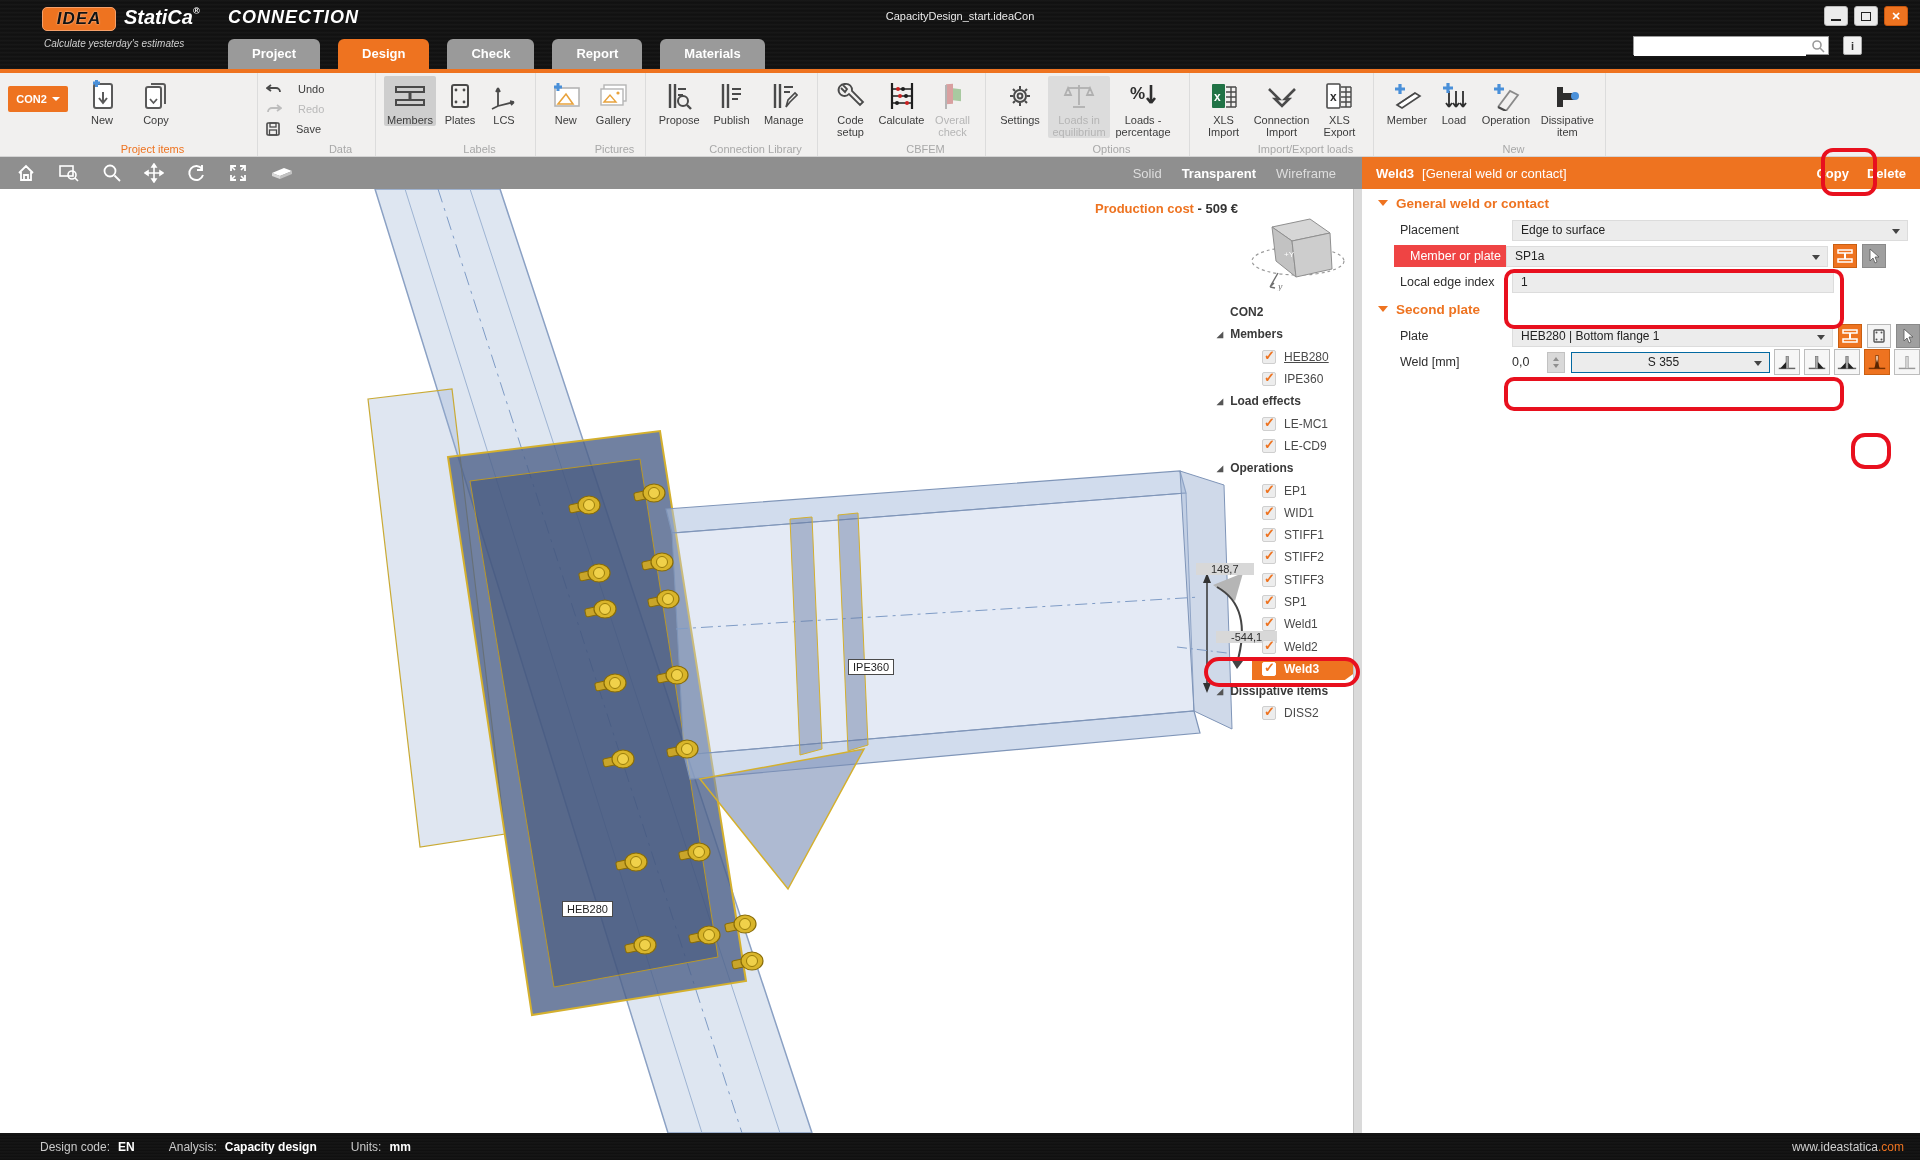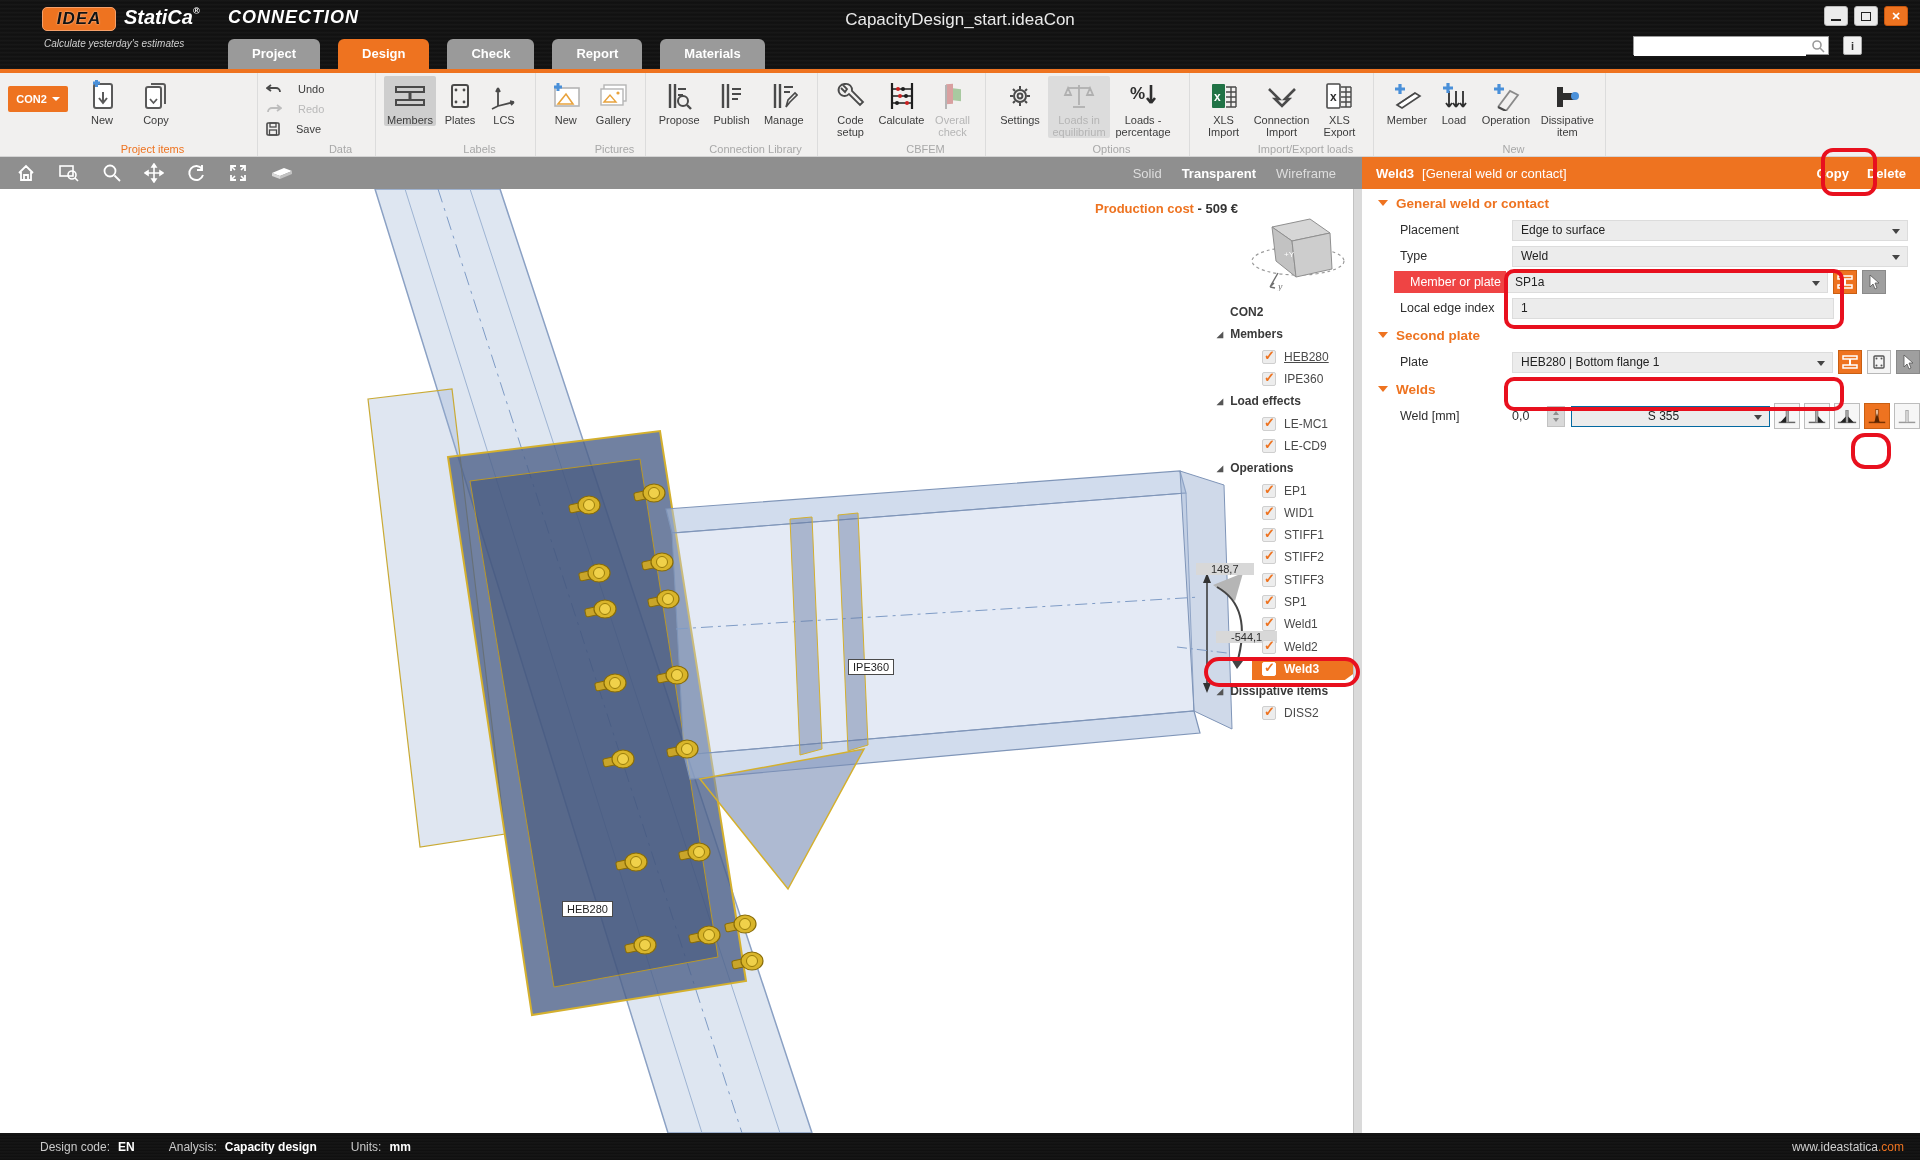--- a/index.html
+++ b/index.html
@@ -11,21 +11,21 @@
     background:repeating-linear-gradient(180deg,#101010 0px,#1f1f1f 1px,#0a0a0a 2px,#181818 3px,#0d0d0d 4px); }
   #logo-badge { position:absolute; left:42px; top:7px; width:74px; height:24px; background:#ee7320;
     border-radius:5px; color:#121212; font-style:italic; font-weight:bold; font-size:17px;
     display:flex; align-items:center; justify-content:center; letter-spacing:1px;
     text-shadow:0 0 2px #ffd9c0; border:1px solid #f5a06a; }
   #brand-text { position:absolute; left:124px; top:6px; color:#fff; font-style:italic; font-weight:bold; font-size:20px; }
   #brand-reg { font-size:9px; vertical-align:top; }
   #app-name { position:absolute; left:228px; top:7px; color:#fff; font-style:italic; font-weight:bold;
     font-size:18px; letter-spacing:1px; }
   #tagline { position:absolute; left:44px; top:38px; color:#cfcfcf; font-style:italic; font-size:10px; }
-  #doc-title { position:absolute; left:50%; transform:translateX(-50%); top:10px; color:#eaeaea; font-size:17px; }
+  #doc-title { position:absolute; left:50%; transform:translateX(-50%); top:10px; color:#eaeaea; font-size:11px; }
   .winbtn { position:absolute; top:6px; width:24px; height:20px; border-radius:3px; background:#ececec;
     border:1px solid #bbb; color:#222; font-size:11px; display:flex; align-items:center; justify-content:center; }
   #btn-min { right:72px; } #btn-max { right:42px; }
   #btn-close { right:12px; background:#ee7320; border-color:#c7560e; color:#fff; font-weight:bold; }
   .glyph-min { width:10px; height:2px; background:#222; margin-top:8px; }
   .glyph-max { width:10px; height:9px; border:1.6px solid #222; }
   #search-box { position:absolute; right:91px; top:36px; width:196px; height:19px; background:#fff;
     border:1px solid #999; }
   #search-box input { width:172px; height:17px; border:0; outline:none; font-size:11px; padding:0 4px; }
   #search-mag { position:absolute; right:3px; top:2px; }
@@ -718,27 +718,20 @@
         <span class="sec-arrow"></span>
         <span>General weld or contact</span>
       </div>
     <div class="prow">
       <span class="plabel">Placement</span>
       <div class="dropdown dd-full">
           <span>Edge to surface</span>
           <span class="dd-caret"></span>
         </div>
     </div>
-    <div class="prow">
-      <span class="plabel">Type</span>
-      <div class="dropdown dd-full">
-          <span>Weld</span>
-          <span class="dd-caret"></span>
-        </div>
-    </div>
 
     <div class="prow">
       <span class="plabel selected">Member or plate</span>
       <div class="dropdown dd-mid">
           <span>SP1a</span>
           <span class="dd-caret"></span>
         </div>
       <span class="sq-btn orange">
           <svg width="16" height="14" viewBox="0 0 16 14">
             <rect x="1" y="1" width="14" height="3" fill="none" stroke="#fff" stroke-width="1.5"></rect>
@@ -785,24 +778,20 @@
             <circle cx="9.5" cy="11.5" r="1" fill="#555"></circle>
           </svg>
         </span>
       <span class="sq-btn graybg">
           <svg width="14" height="16" viewBox="0 0 14 16">
             <polygon points="3,1 3,13 6,10 8,15 10,14 8,9 12,9" fill="#fff" stroke="#555" stroke-width="0.8"></polygon>
           </svg>
         </span>
     </div>
 
-    <div class="section-h">
-        <span class="sec-arrow"></span>
-        <span>Welds</span>
-      </div>
     <div class="prow">
       <span class="plabel">Weld [mm]</span>
       <span class="weld-size">0,0</span>
       <span class="spinner">
           <span class="sp-up"></span>
           <span class="sp-dn"></span>
         </span>
       <div class="dropdown dd-mat">
           <span>S 355</span>
           <span class="dd-caret"></span>

